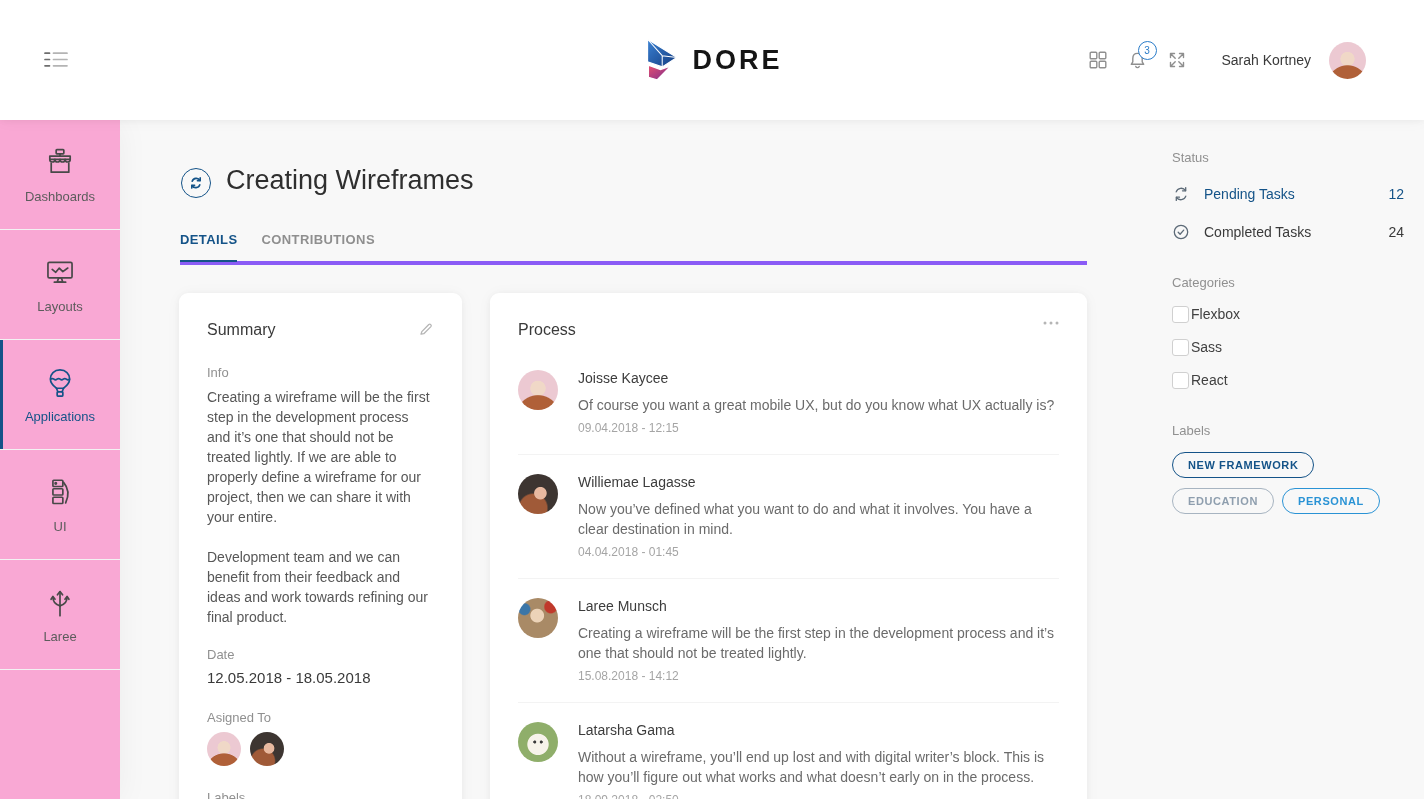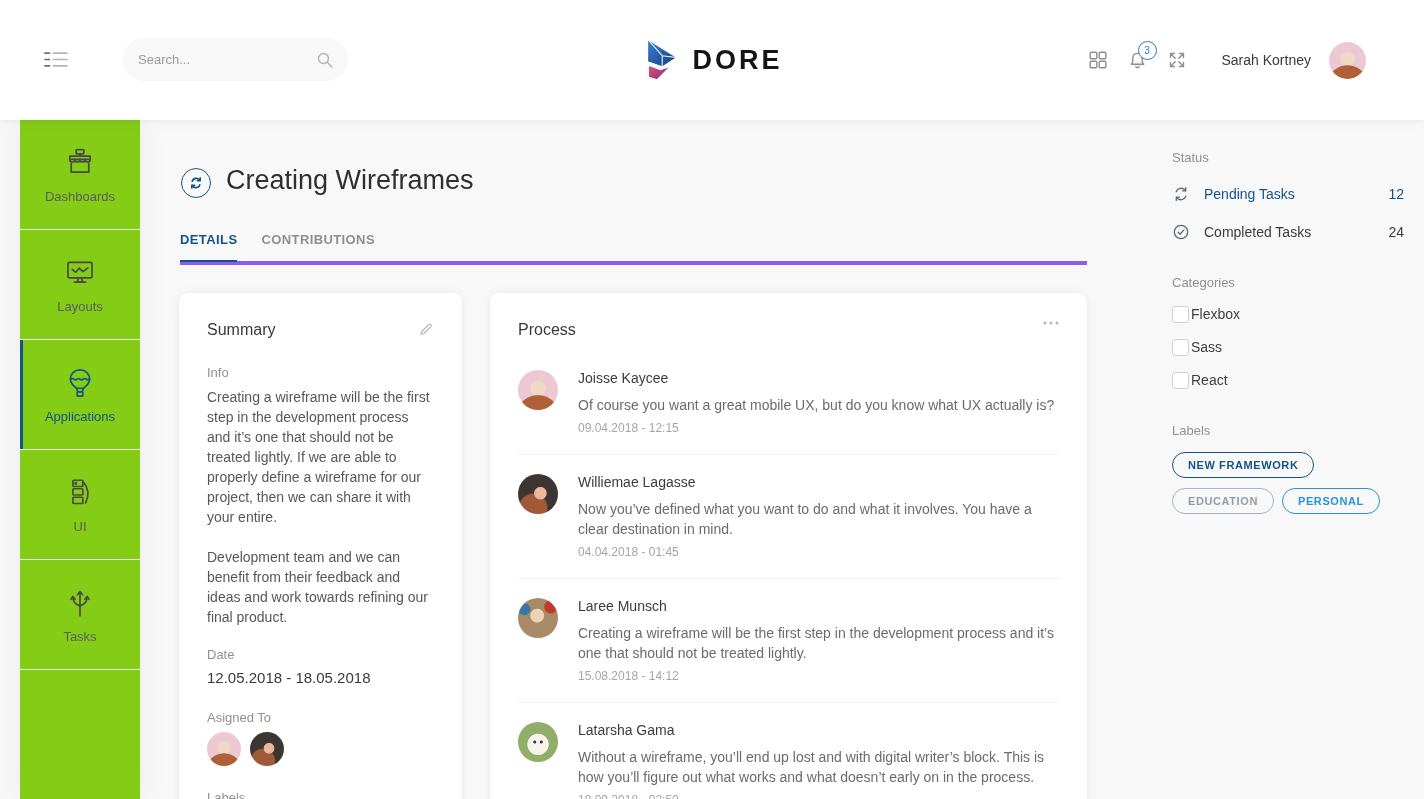--- a/index.html
+++ b/index.html
@@ -75,23 +75,22 @@
     background:
       radial-gradient(circle at 42% 50%, #3a3a3a 4%, transparent 6%),
       radial-gradient(circle at 58% 50%, #3a3a3a 4%, transparent 6%),
       radial-gradient(circle at 50% 56%, #f7f3ea 34%, transparent 37%),
       #8fae6a;
   }
 
   
   #sidebar {
     position: absolute; top: 120px; left: 0; width: 120px; bottom: 0;
-    background: #84cc16; z-index: 4;
+    background: #f9a8d4; z-index: 4;
     box-shadow: 0 3px 30px rgba(0,0,0,0.05);
-    margin-left: 20px;
   }
   .nav-item {
     height: 110px; display: flex; flex-direction: column;
     align-items: center; justify-content: center; gap: 9px;
     border-bottom: 1px solid #f3f3f3; color: #484848; cursor: pointer;
   }
   .nav-item .nav-label { font-size: 13px; color: #5c5c5c; }
   .nav-item.active { color: #145388; box-shadow: inset 3px 0 0 #145388; }
   .nav-item.active .nav-label { color: #145388; }
 
@@ -172,29 +171,20 @@
           <path d="M1 14.8h4.5"></path>
         </g>
       <g stroke="#b4b4b4" stroke-width="1.7">
           <path d="M9.5 2.2H23"></path>
           <path d="M9.5 8.5H23"></path>
           <path d="M9.5 14.8H23"></path>
         </g>
     </svg>
   </button>
 
-  <div class="search-box">
-    <input type="text" placeholder="Search..." style="">
-    <span>
-      <svg width="18" height="18" viewBox="0 0 18 18" fill="none" stroke="#b3b3b3" stroke-width="1.4" stroke-linecap="round">
-        <circle cx="7.5" cy="7.5" r="5"></circle>
-          <path d="M11.3 11.3 16 16"></path>
-      </svg>
-    </span>
-  </div>
 
   <a class="logo">
     <span>
       <svg width="38" height="44" viewBox="0 0 44 50" fill="none">
         <defs>
           <linearGradient id="lg-blue" x1="0" y1="0" x2="1" y2="1">
             <stop offset="0" stop-color="#3b82d4"></stop>
               <stop offset="1" stop-color="#123a7e"></stop>
           </linearGradient>
           <linearGradient id="lg-pink" x1="0" y1="0" x2="1" y2="1">
@@ -290,21 +280,21 @@
     <span>
       <svg width="34" height="34" viewBox="0 0 24 24" fill="none" stroke="currentColor" stroke-width="1.2" stroke-linecap="round" stroke-linejoin="round">
         <path d="M12 21V4.2"></path>
           <path d="M10.2 6.2 12 3.9l1.8 2.3"></path>
         <path d="M12 14c-3.6-.9-5-3.4-5-6.2"></path>
           <path d="M5.7 9.4 7 7.4l1.5 1.9"></path>
         <path d="M12 14c3.6-.9 5-3.4 5-6.2"></path>
           <path d="M18.3 9.4 17 7.4l-1.5 1.9"></path>
       </svg>
     </span>
-    <span class="nav-label">Tasks</span>
+    <span class="nav-label">Laree</span>
   </div>
 </nav>
 
 <main id="main">
   <button class="refresh-circle">
     <svg width="14" height="14" viewBox="0 0 14 14" fill="none" stroke="currentColor" stroke-width="1.6" stroke-linecap="round" stroke-linejoin="round">
       <path d="M3.2 5.3A4.3 4.3 0 0 1 11 4.5"></path>
         <path d="M11.2 1.9v2.8H8.4"></path>
       <path d="M10.8 8.7A4.3 4.3 0 0 1 3 9.5"></path>
         <path d="M2.8 12.1V9.3h2.8"></path>

